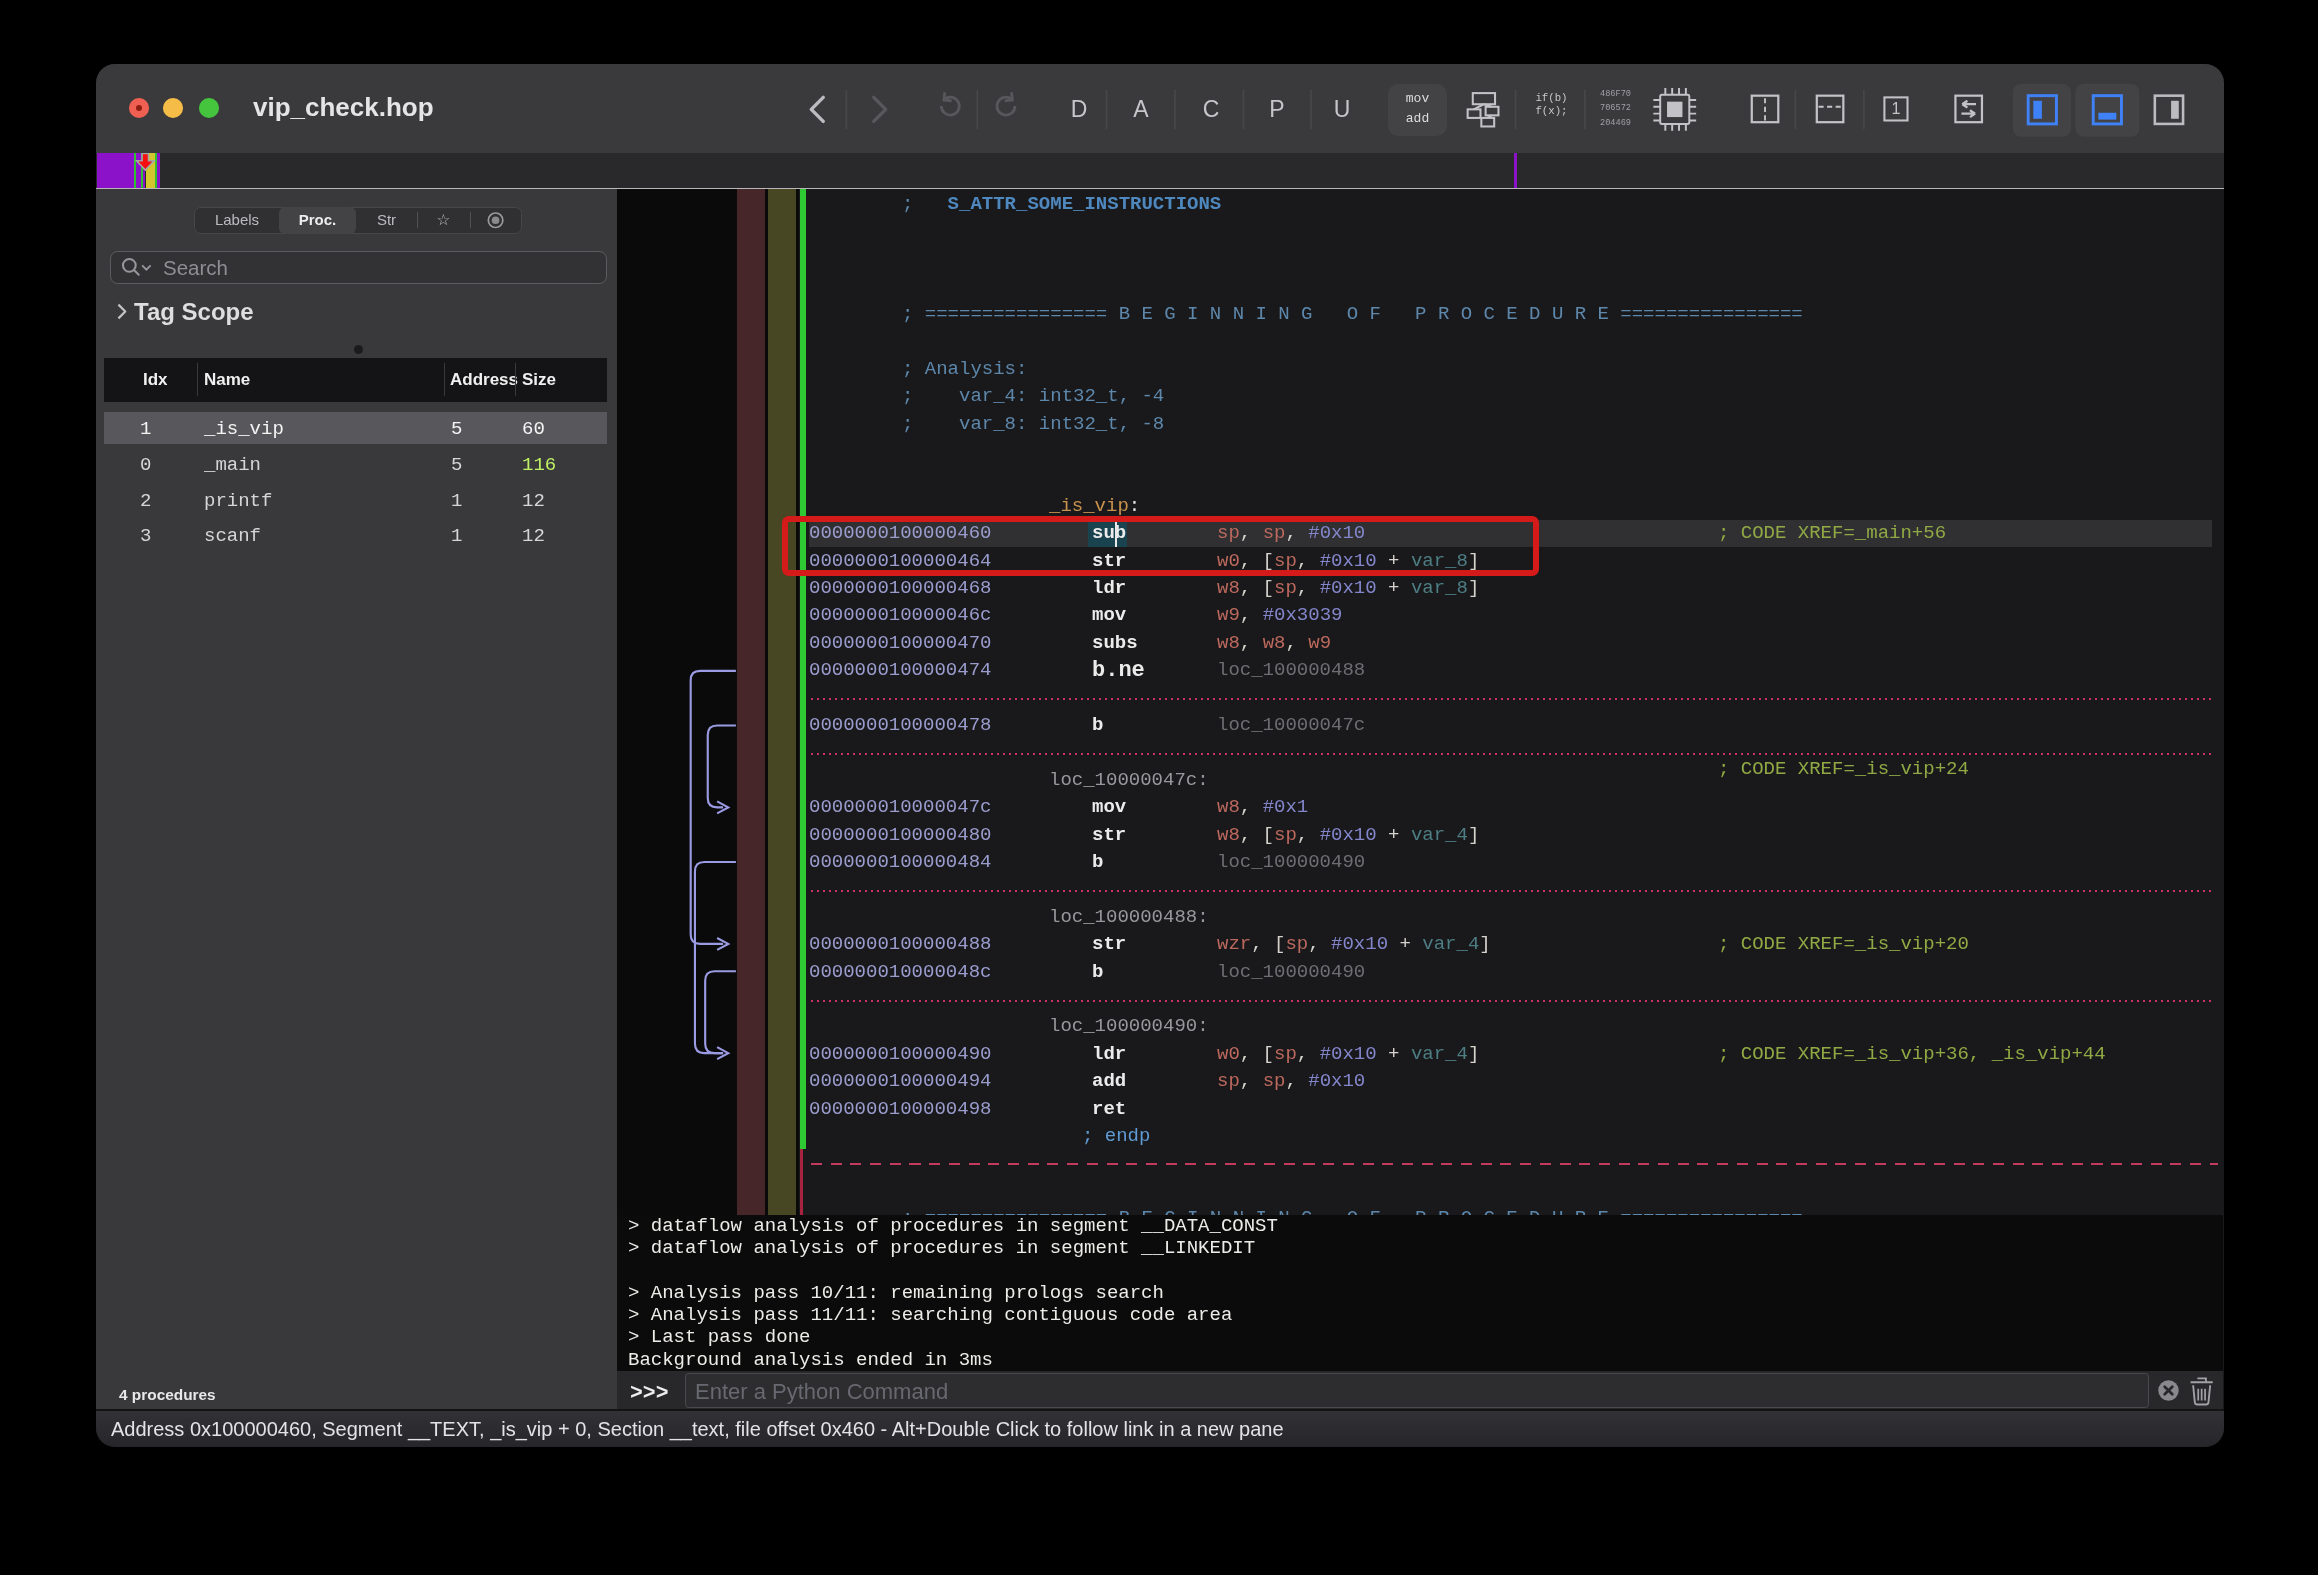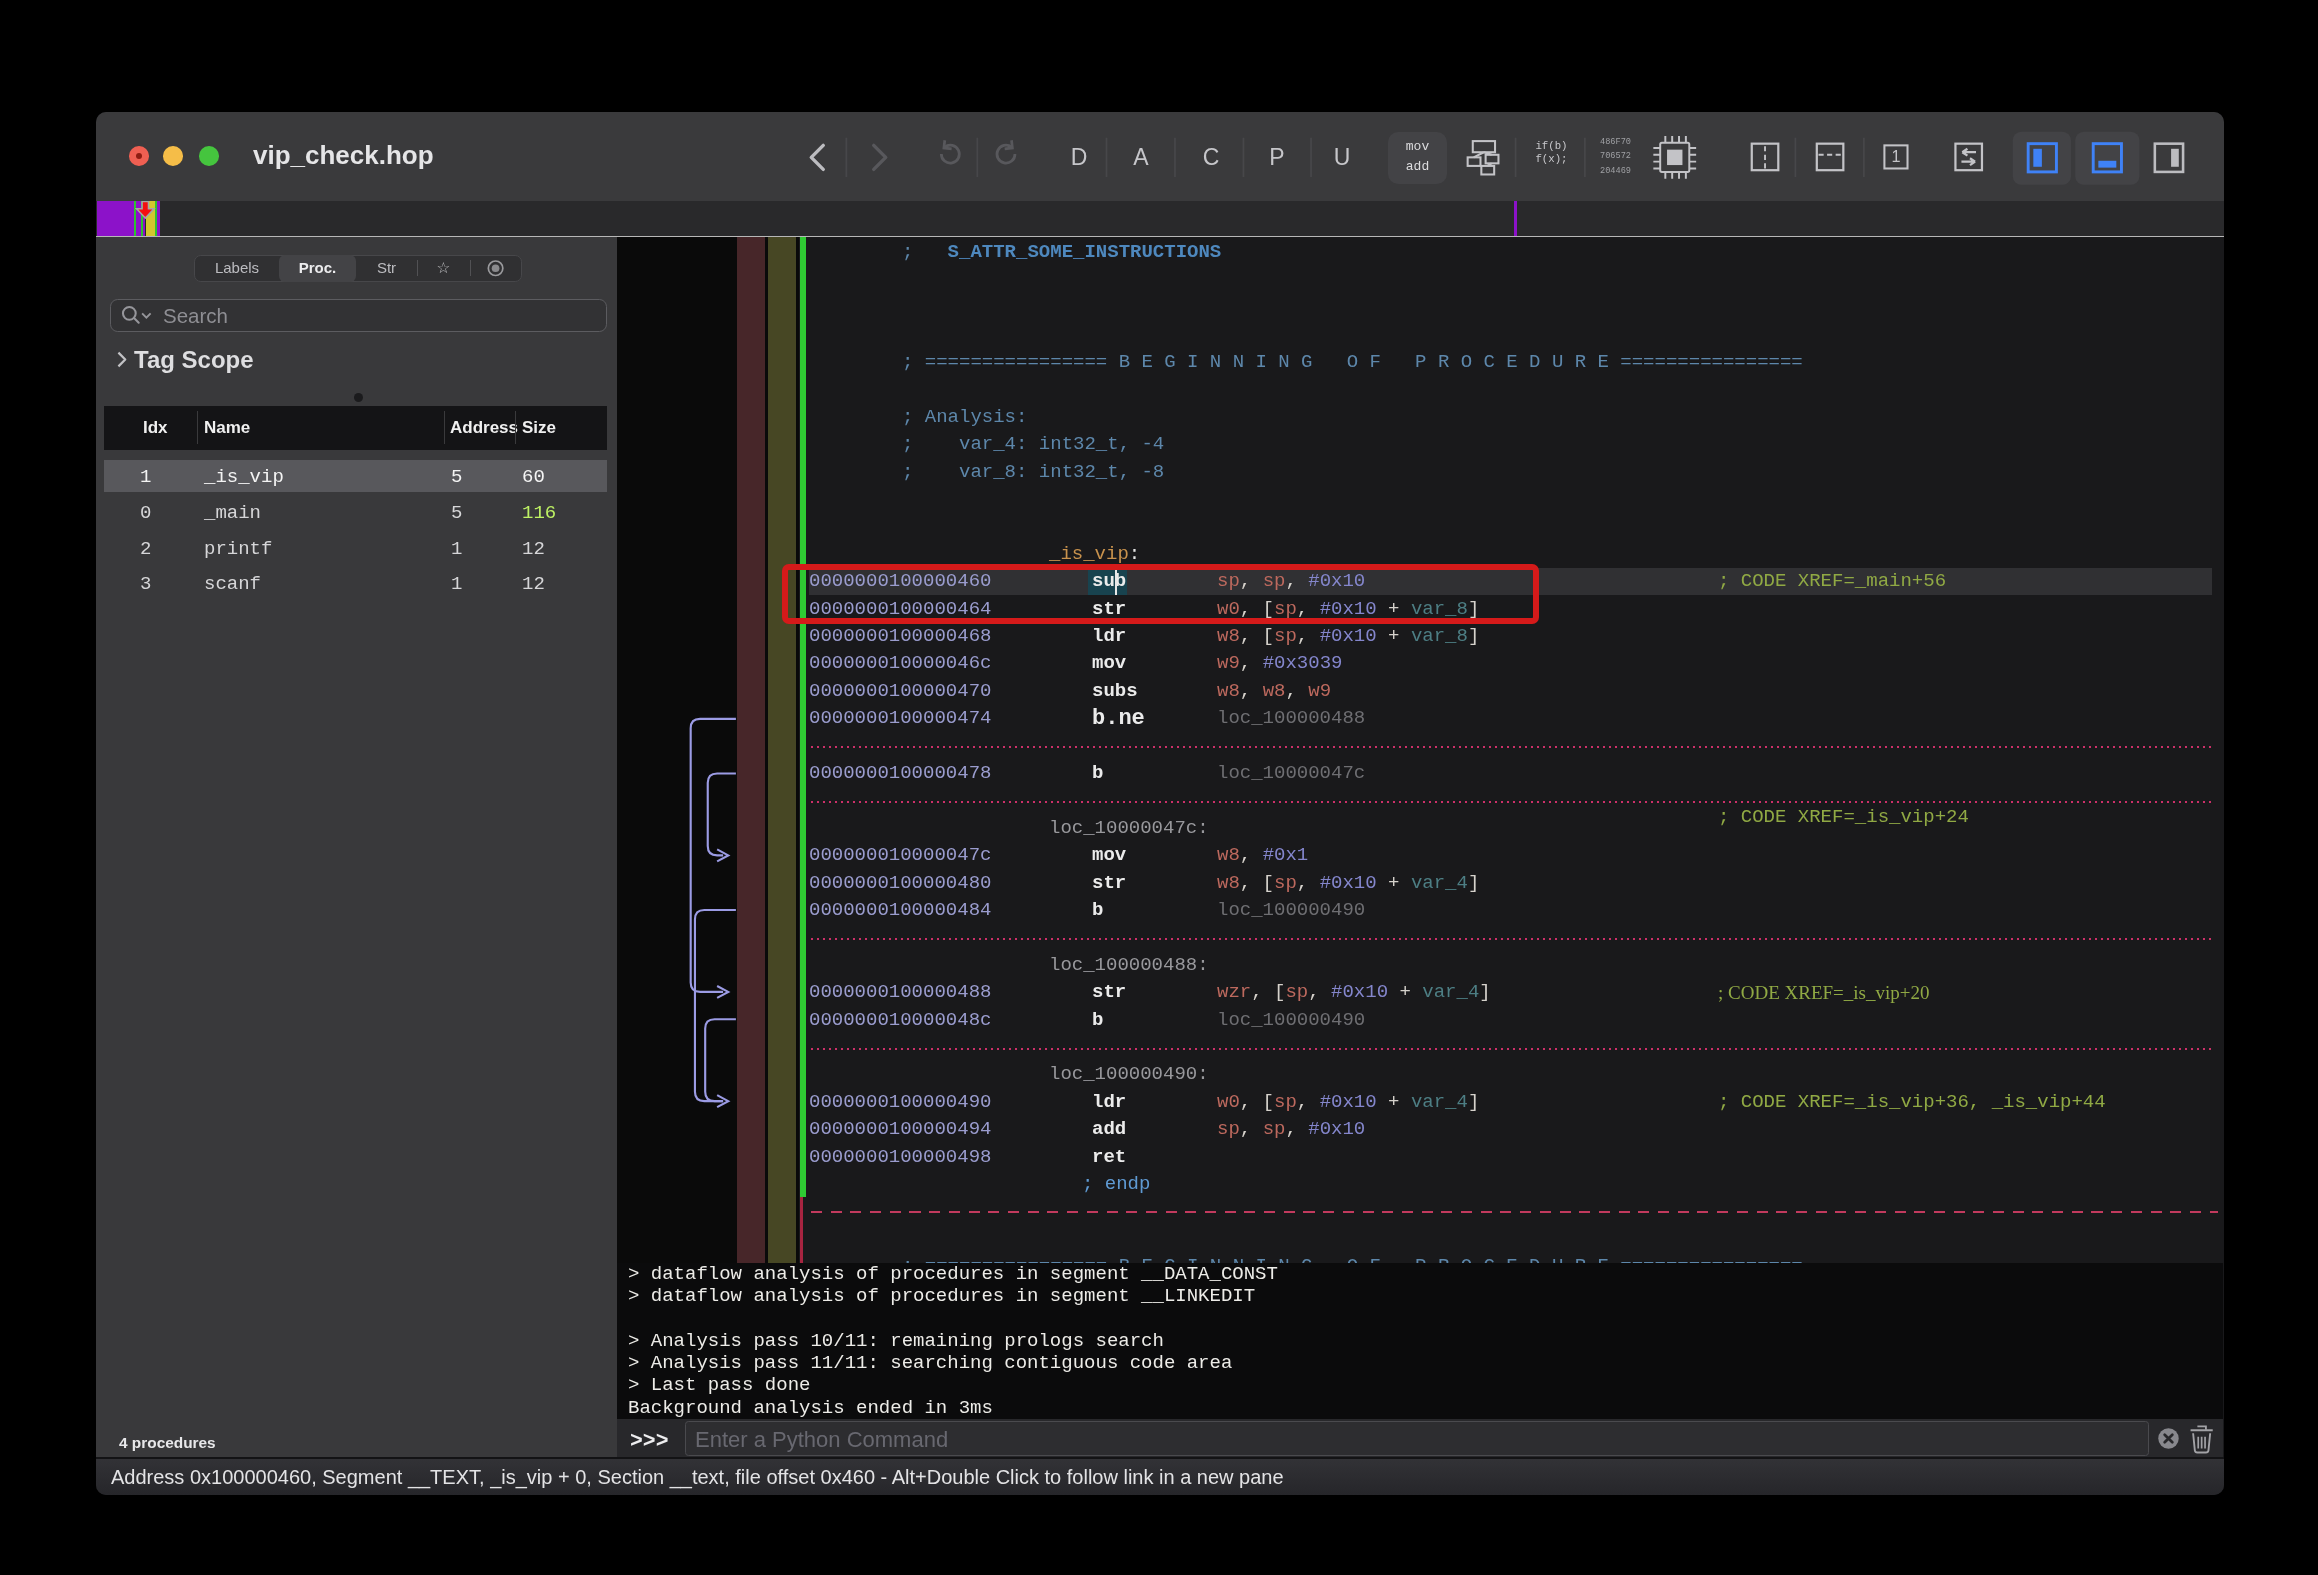--- a/index.html
+++ b/index.html
@@ -1,19 +1,19 @@
 <!DOCTYPE html>
 <html style="font-size:13.7px"><head><meta charset="utf-8"><style>
 html,body{margin:0;padding:0;background:#000;}
 #root{position:relative;width:2319px;height:1575px;background:#000;overflow:hidden;}
 .a{position:absolute;box-sizing:border-box;}
 .t{white-space:pre;}
 </style></head><body>
 <div id="root">
-<div class="a" style="left:96px;top:64px;width:2128px;height:1383px;border-radius:10px;overflow:hidden;background:#19191b;margin-top:48px;">
+<div class="a" style="left:96px;top:64px;width:2128px;height:1383px;border-radius:19px;overflow:hidden;background:#19191b;">
 <div class="a" style="left:-96px;top:-64px;width:2319px;height:1575px;">
 <div class="a" style="left:96px;top:64px;width:2128px;height:89px;background:#3a3a3c;"></div>
 <div class="a" style="left:129px;top:98px;width:19.7px;height:19.7px;border-radius:50%;background:#ef5f52;"></div>
 <div class="a" style="left:136px;top:105px;width:6px;height:6px;border-radius:50%;background:#8e1d12;"></div>
 <div class="a" style="left:163px;top:98px;width:19.7px;height:19.7px;border-radius:50%;background:#f5bd48;"></div>
 <div class="a" style="left:199px;top:98px;width:19.7px;height:19.7px;border-radius:50%;background:#45c53e;"></div>
 <div class="a" style="left:253px;top:93px;height:29px;line-height:29px;font-family:'Liberation Sans',sans-serif;font-size:26px;font-weight:700;color:#e5e5e7;">vip_check.hop</div>
 <svg class="a" style="left:96px;top:64px;" width="2128" height="89" viewBox="0 0 2485 104">
           <path d="M849,39 L835,53 L849,67" fill="none" stroke="#bcbcc0" stroke-width="4" stroke-linecap="round" stroke-linejoin="round"></path>
           <line x1="876" y1="30" x2="876" y2="76" stroke="#47474a" stroke-width="2"></line>
@@ -197,21 +197,21 @@
 <div class="a t" style="left:809px;top:822px;height:27px;line-height:27px;font-family:'Liberation Mono',monospace;font-size:19px;"><span style="color:#9a9cce;">0000000100000480</span></div>
 <div class="a t" style="left:1092px;top:822px;height:27px;line-height:27px;font-family:'Liberation Mono',monospace;font-size:19px;"><span style="color:#ebebeb;font-weight:700;">str</span></div>
 <div class="a t" style="left:1217px;top:822px;height:27px;line-height:27px;font-family:'Liberation Mono',monospace;font-size:19px;"><span style="color:#bd695e;">w8</span><span style="color:#d6d2cc;">, [</span><span style="color:#bd695e;">sp</span><span style="color:#d6d2cc;">, </span><span style="color:#8486cc;">#0x10</span><span style="color:#d6d2cc;"> + </span><span style="color:#4d7e84;">var_4</span><span style="color:#d6d2cc;">]</span></div>
 <div class="a t" style="left:809px;top:849px;height:27px;line-height:27px;font-family:'Liberation Mono',monospace;font-size:19px;"><span style="color:#9a9cce;">0000000100000484</span></div>
 <div class="a t" style="left:1092px;top:849px;height:27px;line-height:27px;font-family:'Liberation Mono',monospace;font-size:19px;"><span style="color:#ebebeb;font-weight:700;">b</span></div>
 <div class="a t" style="left:1217px;top:849px;height:27px;line-height:27px;font-family:'Liberation Mono',monospace;font-size:19px;"><span style="color:#6e6e72;">loc_100000490</span></div>
 <div class="a t" style="left:1049px;top:904px;height:27px;line-height:27px;font-family:'Liberation Mono',monospace;font-size:19px;"><span style="color:#98989c;">loc_100000488:</span></div>
 <div class="a t" style="left:809px;top:931px;height:27px;line-height:27px;font-family:'Liberation Mono',monospace;font-size:19px;"><span style="color:#9a9cce;">0000000100000488</span></div>
 <div class="a t" style="left:1092px;top:931px;height:27px;line-height:27px;font-family:'Liberation Mono',monospace;font-size:19px;"><span style="color:#ebebeb;font-weight:700;">str</span></div>
 <div class="a t" style="left:1217px;top:931px;height:27px;line-height:27px;font-family:'Liberation Mono',monospace;font-size:19px;"><span style="color:#bd695e;">wzr</span><span style="color:#d6d2cc;">, [</span><span style="color:#bd695e;">sp</span><span style="color:#d6d2cc;">, </span><span style="color:#8486cc;">#0x10</span><span style="color:#d6d2cc;"> + </span><span style="color:#4d7e84;">var_4</span><span style="color:#d6d2cc;">]</span></div>
-<div class="a t" style="left:1718px;top:931px;height:27px;line-height:27px;font-family:Liberation Serif, serif;font-size:19px;text-align:center;"><span style="color:#90a944;">; CODE XREF=_is_vip+20</span></div>
+<div class="a t" style="left:1718px;top:931px;height:27px;line-height:27px;font-family:Liberation Mono, monospace;font-size:19px;text-align:center;"><span style="color:#90a944;">; CODE XREF=_is_vip+20</span></div>
 <div class="a t" style="left:809px;top:959px;height:27px;line-height:27px;font-family:'Liberation Mono',monospace;font-size:19px;"><span style="color:#9a9cce;">000000010000048c</span></div>
 <div class="a t" style="left:1092px;top:959px;height:27px;line-height:27px;font-family:'Liberation Mono',monospace;font-size:19px;"><span style="color:#ebebeb;font-weight:700;">b</span></div>
 <div class="a t" style="left:1217px;top:959px;height:27px;line-height:27px;font-family:'Liberation Mono',monospace;font-size:19px;"><span style="color:#6e6e72;">loc_100000490</span></div>
 <div class="a t" style="left:1049px;top:1013px;height:27px;line-height:27px;font-family:'Liberation Mono',monospace;font-size:19px;"><span style="color:#98989c;">loc_100000490:</span></div>
 <div class="a t" style="left:809px;top:1041px;height:27px;line-height:27px;font-family:'Liberation Mono',monospace;font-size:19px;"><span style="color:#9a9cce;">0000000100000490</span></div>
 <div class="a t" style="left:1092px;top:1041px;height:27px;line-height:27px;font-family:'Liberation Mono',monospace;font-size:19px;"><span style="color:#ebebeb;font-weight:700;">ldr</span></div>
 <div class="a t" style="left:1217px;top:1041px;height:27px;line-height:27px;font-family:'Liberation Mono',monospace;font-size:19px;"><span style="color:#bd695e;">w0</span><span style="color:#d6d2cc;">, [</span><span style="color:#bd695e;">sp</span><span style="color:#d6d2cc;">, </span><span style="color:#8486cc;">#0x10</span><span style="color:#d6d2cc;"> + </span><span style="color:#4d7e84;">var_4</span><span style="color:#d6d2cc;">]</span></div>
 <div class="a t" style="left:1718px;top:1041px;height:27px;line-height:27px;font-family:'Liberation Mono',monospace;font-size:19px;"><span style="color:#90a944;">; CODE XREF=_is_vip+36, _is_vip+44</span></div>
 <div class="a t" style="left:809px;top:1068px;height:27px;line-height:27px;font-family:'Liberation Mono',monospace;font-size:19px;"><span style="color:#9a9cce;">0000000100000494</span></div>
 <div class="a t" style="left:1092px;top:1068px;height:27px;line-height:27px;font-family:'Liberation Mono',monospace;font-size:19px;"><span style="color:#ebebeb;font-weight:700;">add</span></div>

